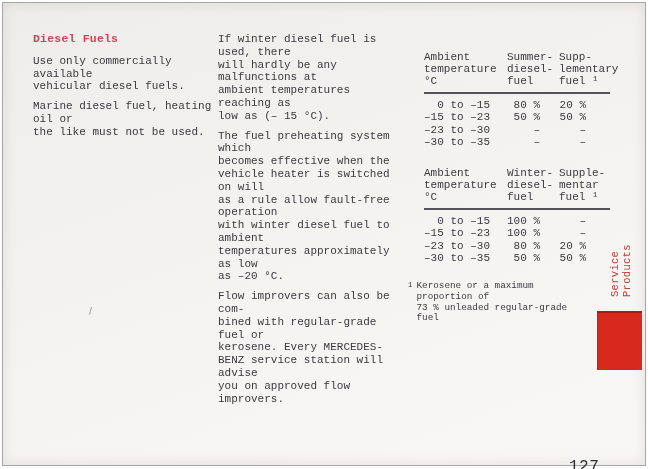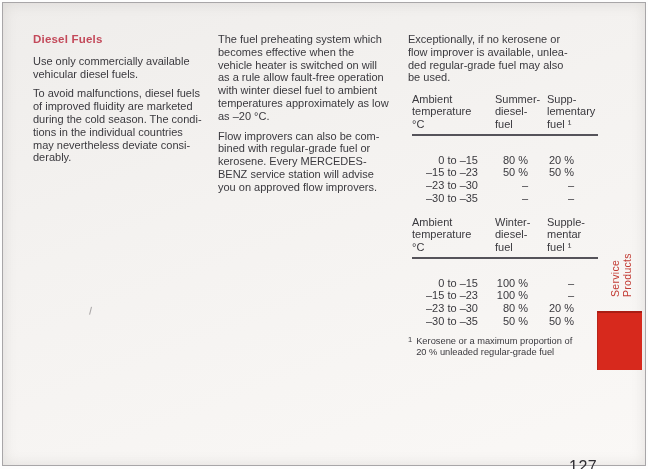--- a/index.html
+++ b/index.html
@@ -6,41 +6,42 @@
   .frame {
     position:relative; width:648px; height:469px; overflow:hidden;
     background:#fdfdfd;
     font-family:"Liberation Sans", sans-serif;
   }
   .paper {
     position:absolute; left:2px; top:2px; right:2px; bottom:3px;
     border:1px solid #a8a6a8;
     background:linear-gradient(160deg, #efedeb 0%, #f4f2f0 40%, #faf8f6 100%);
     box-shadow: inset 0 0 14px rgba(120,115,110,0.18);
+    font-family: Liberation Mono, monospace;
   }
   .col { position:absolute; top:30px; font-size:11px; line-height:12.8px; color:#3a393e; }
   .col p { margin:0 0 7px 0; white-space:pre-line; }
   #col1 { left:30px; width:182px; }
   #col2 { left:215px; width:188px; }
   #col3 { left:405px; width:186px; }
   .heading {
     font-size:11.5px; font-weight:bold; letter-spacing:0.2px;
     color:var(--heading_red, #c3495a); margin:0 0 9px 0;
   }
   .mixing { margin:0 0 2px 0 !important; }
-  table.mix { border-collapse:collapse; width:186px; table-layout:fixed; margin:4px; }
+  table.mix { border-collapse:collapse; width:186px; table-layout:fixed; margin:16px; }
   table.mix.second { margin-top:10px; }
   table.mix th {
     font-weight:normal; text-align:left; vertical-align:top;
     white-space:pre-line; font-size:11px; line-height:12.2px;
     padding:2px 0 4px 0; border-bottom:2px solid #55535a; color:#3a393e;
   }
   table.mix th.h2 { padding-left:3px; }
   table.mix td { text-align:right; font-size:11px; line-height:12.6px; color:#3a393e; padding:0; }
-  table.mix tbody tr:first-child td { padding-top:18px; }
+  table.mix tbody tr:first-child td { padding-top:5px; }
   td.c1 { padding-right:14px !important; }
   td.c2 { padding-right:19px !important; }
   td.c3 { padding-right:24px !important; }
   .footnote { display:flex; margin-top:9px; font-size:9.3px; line-height:10.8px; color:#3a393e; width:180px; }
   .fn-marker { font-size:7.5px; margin-right:4px; position:relative; top:-1px; }
   .fn-text { white-space:pre-line; }
   .tab-label {
     position:absolute; right:12px; top:214px; height:80px;
     writing-mode:vertical-rl; transform:rotate(180deg);
     font-size:10.5px; letter-spacing:0.3px;
@@ -60,48 +61,44 @@
 </head>
 <body>
 
 <div class="frame">
   <div class="paper">
 
     <div class="col" id="col1">
       <div class="heading">Diesel Fuels</div>
       <p>Use only commercially available
 vehicular diesel fuels.</p>
-      <p>To avoid malfunctions, diesel fuels
-of improved fluidity are marketed
-during the cold season. The condi-
-tions in the individual countries
-may nevertheless deviate consi-
-derably.</p>
+      <p>Marine diesel fuel, heating oil or
+the like must not be used.</p>
     </div>
 
     <div class="col" id="col2">
+      <p>If winter diesel fuel is used, there
+will hardly be any malfunctions at
+ambient temperatures reaching as
+low as (– 15 °C).</p>
       <p>The fuel preheating system which
 becomes effective when the
 vehicle heater is switched on will
 as a rule allow fault-free operation
 with winter diesel fuel to ambient
 temperatures approximately as low
 as –20 °C.</p>
       <p>Flow improvers can also be com-
 bined with regular-grade fuel or
 kerosene. Every MERCEDES-
 BENZ service station will advise
 you on approved flow improvers.</p>
     </div>
 
     <div class="col" id="col3">
-      <p>Exceptionally, if no kerosene or
-flow improver is available, unlea-
-ded regular-grade fuel may also
-be used.</p>
 
       <table class="mix">
         <colgroup>
             <col style="width:80px">
             <col style="width:55px">
             <col style="width:51px">
           </colgroup>
         <thead>
           <tr>
             <th>Ambient
@@ -178,21 +175,21 @@
             <td class="c1">–30 to –35</td>
             <td class="c2">50 %</td>
             <td class="c3">50 %</td>
           </tr>
         </tbody>
       </table>
 
       <div class="footnote">
         <span class="fn-marker">1</span>
         <span class="fn-text">Kerosene or a maximum proportion of
-20 % unleaded regular-grade fuel</span>
+73 % unleaded regular-grade fuel</span>
       </div>
     </div>
 
     <div class="tab-label">Service Products</div>
     <div class="tab-block"></div>
     <div class="page-number">127</div>
     <div class="artifact"></div>
 
   </div>
 </div>

